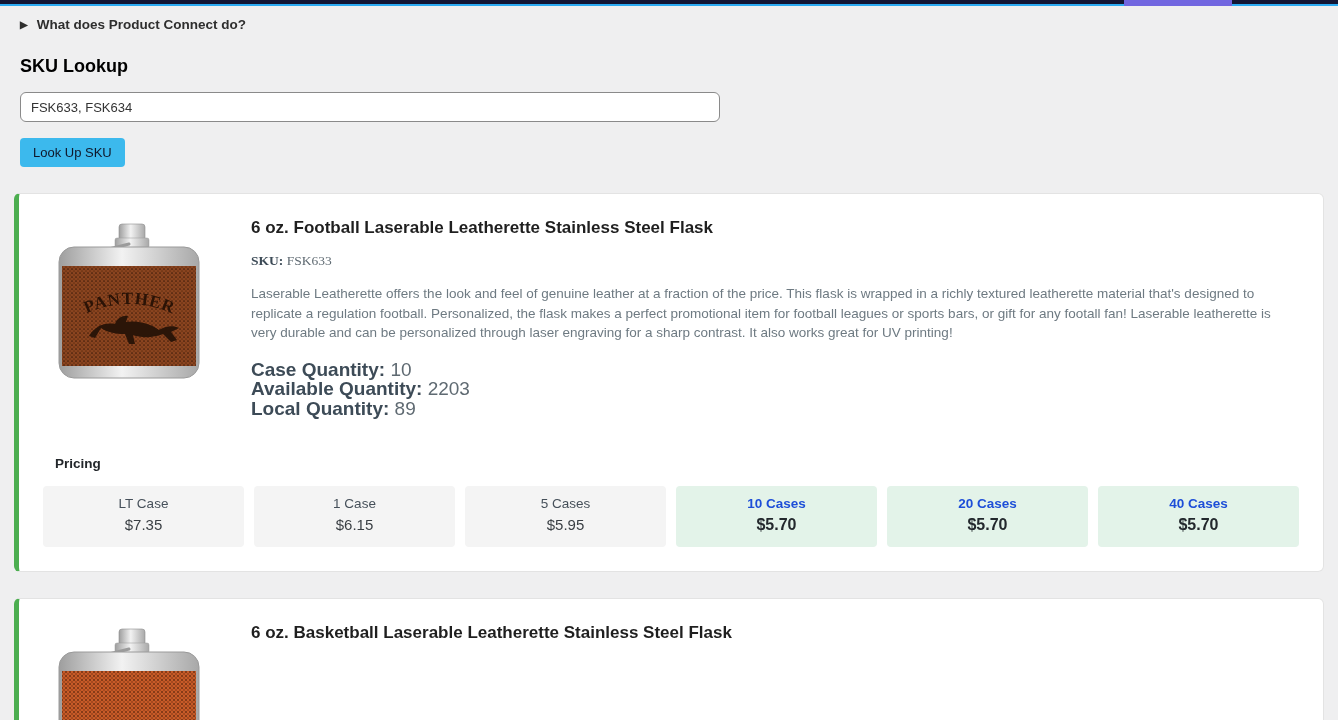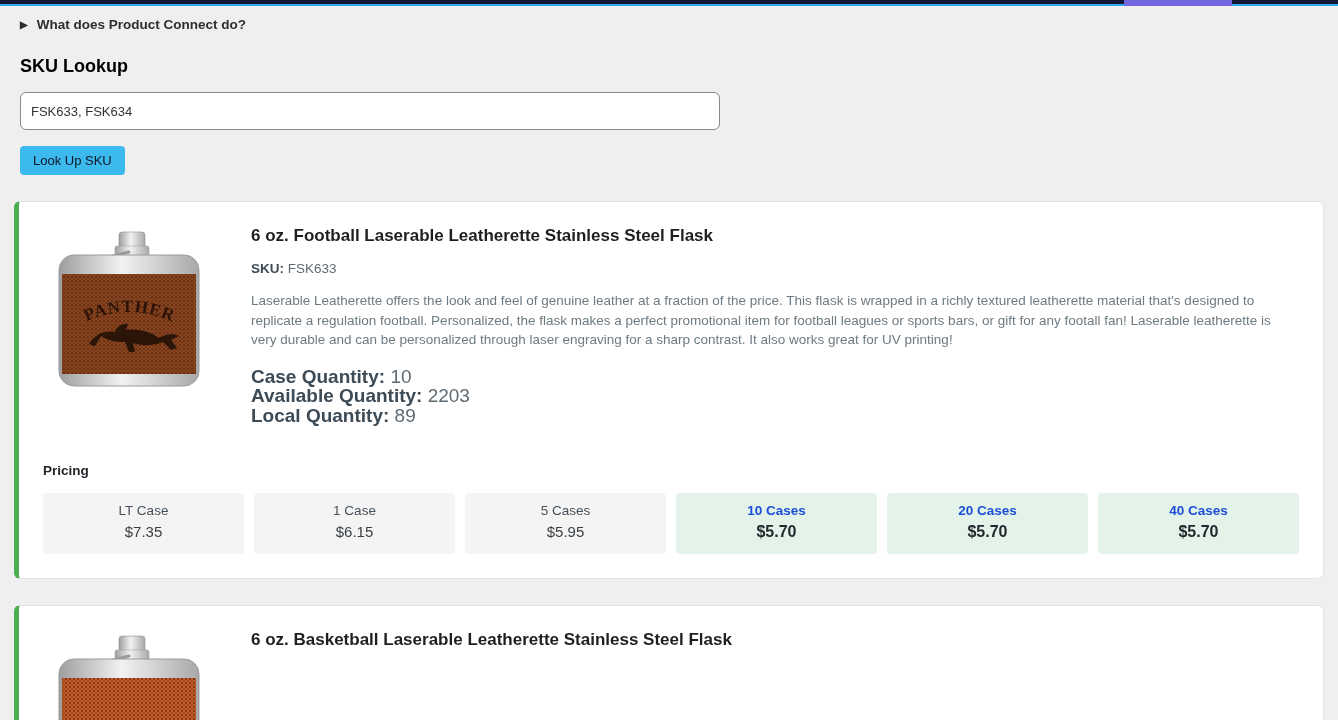--- a/index.html
+++ b/index.html
@@ -33,21 +33,21 @@
     cursor: pointer; width: fit-content;
   }
   .tri { font-size: 10px; color: #2e2e2e; }
   .page-title {
     margin: 24px 6px 15px;
     font-size: 18px; font-weight: 700; color: #000000;
   }
   .sku-input {
     display: block;
     margin-left: 6px;
-    width: 700px; height: 38px;
+    width: 700px; height: 30px;
     border: 1px solid #8a8a8a;
     border-radius: 6px;
     padding: 0 10px;
     font-size: 13px; color: #333;
     font-family: "Liberation Sans", sans-serif;
     background: #fff;
     outline: none;
   }
   .lookup-btn {
     margin: 16px 0 0 6px;
@@ -69,31 +69,31 @@
     border-radius: 6px;
     padding: 22px 24px 24px;
   }
   .card-top { display: flex; gap: 38px; }
   .product-image { width: 170px; height: 170px; flex: none; }
   .product-info { flex: 1; min-width: 0; }
   .product-title {
     margin: 2px 0 15px;
     font-size: 17px; font-weight: 700; color: #1f1f1f;
   }
-  .sku-line { margin: 0 0 15px; font-size: 13.5px; color: #5f6a72; }
+  .sku-line { margin: 0 0 15px; font-size: 13.5px; color: #5f6a72; font-family: Liberation Serif, serif; }
   .sku-line b { color: #3d4b57; }
   .desc {
     margin: 0 0 17px;
     font-size: 13.5px; line-height: 19.5px;
     color: #6e7a82;
   }
   .qty-line { font-size: 19px; line-height: 19.5px; color: #5f6a72; }
   .qty-line b { color: #3d4b57; }
   .pricing-label {
-    margin: 38px 0 15px;
+    margin: 38px 12px 15px;
     font-size: 13.5px; font-weight: 600; color: #22262a;
   }
   .pricing-grid {
     display: grid;
     grid-template-columns: repeat(6, 1fr);
     gap: 12px 10px;
   }
   .tile {
     background: #f4f4f4;
     border-radius: 4px;

